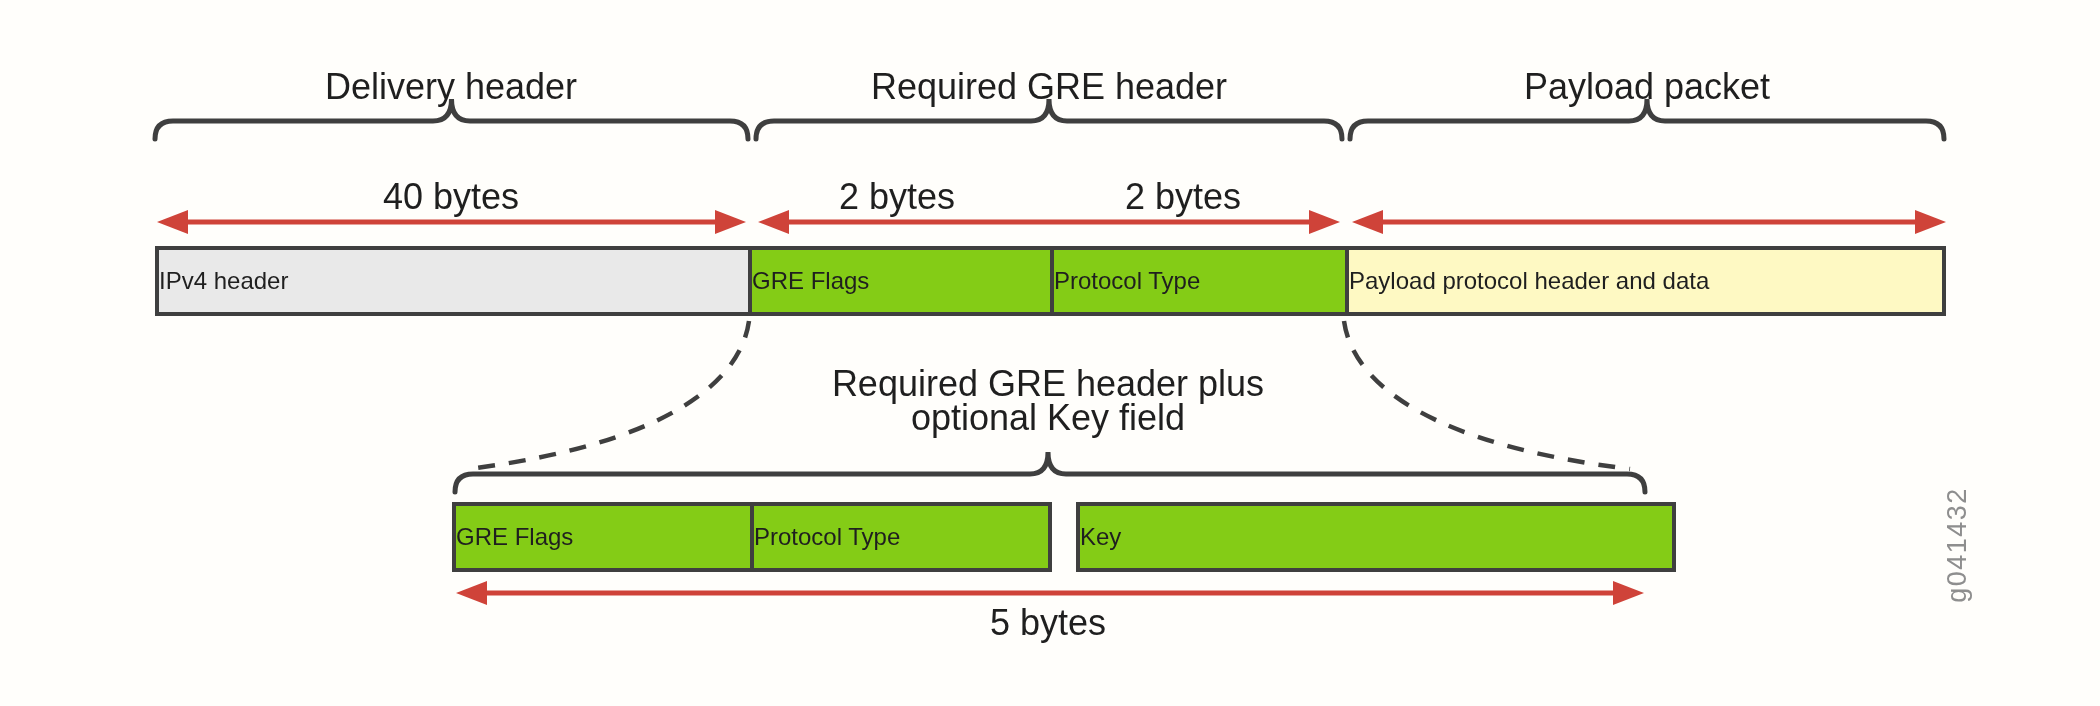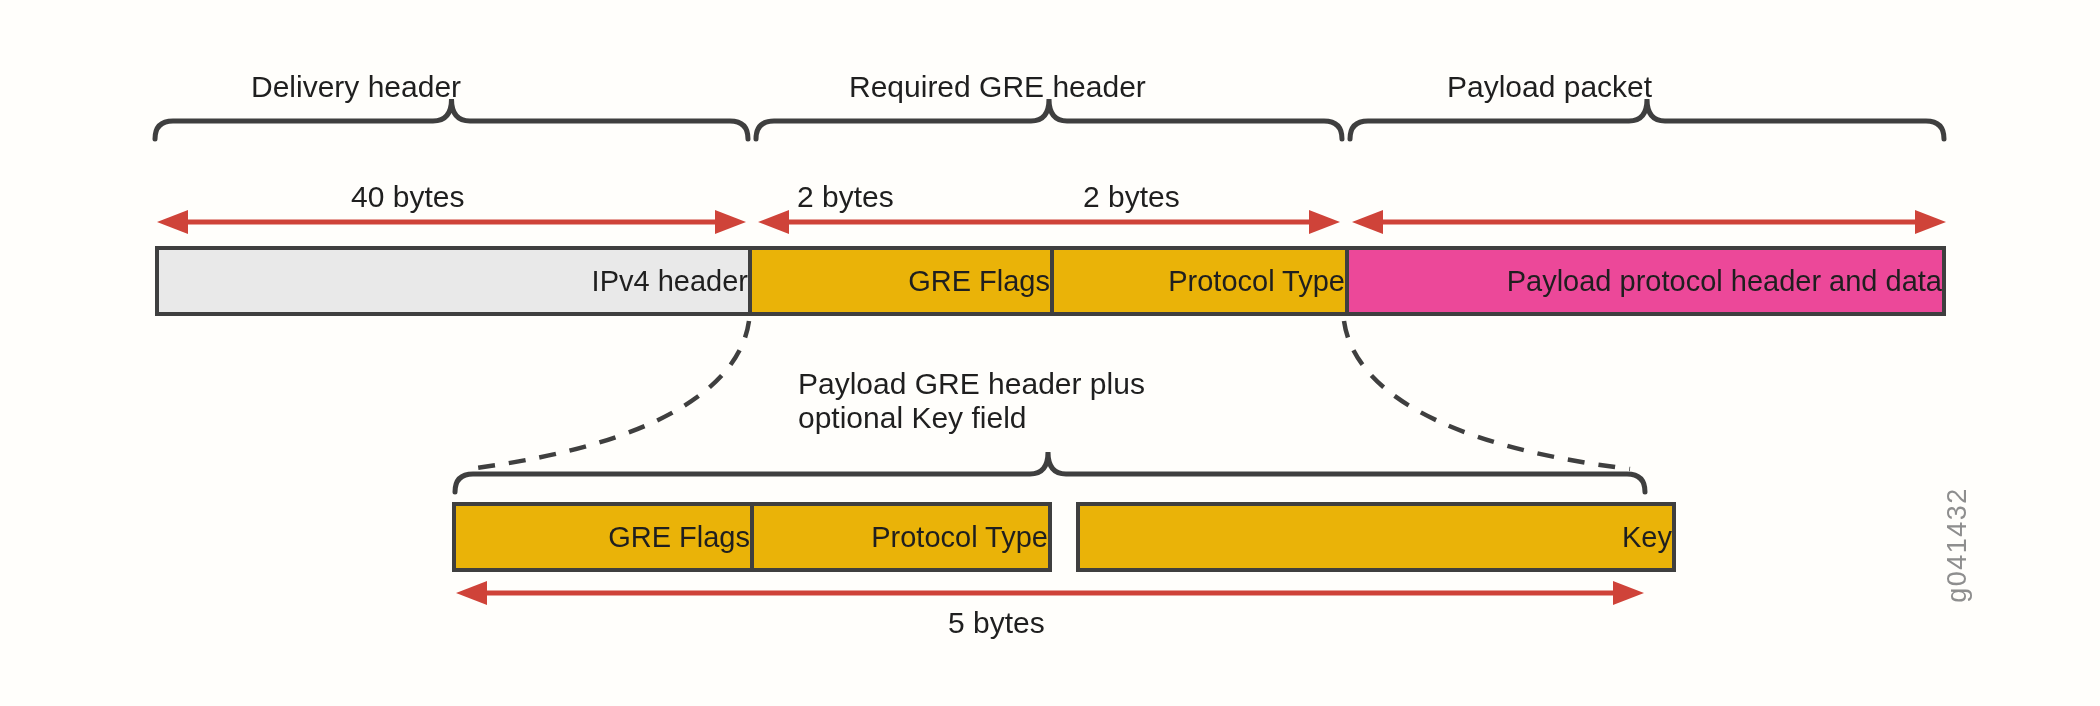--- a/index.html
+++ b/index.html
@@ -15,39 +15,40 @@
     overflow: hidden;
     color: #1f1f1f;
   }
   svg.overlay {
     position: absolute;
     left: 0; top: 0;
     width: 2100px; height: 706px;
   }
   .lbl {
     position: absolute;
-    font-size: 30px;
+    text-align: center;
+    font-size: 36px;
     color: #1f1f1f;
     line-height: 34px;
     white-space: pre-line;
   }
   .field-box {
     position: absolute;
     height: 70px;
     box-sizing: border-box;
     border: 4px solid #3f3f3f;
     display: flex;
     align-items: center;
-    justify-content: flex-end;
-    font-size: 29px;
+    justify-content: flex-start;
+    font-size: 24px;
     color: #1f1f1f;
   }
   .fill-gray  { background: #e9e9e9; }
-  .fill-blue  { background: #eab308; }
-  .fill-white { background: #ec4899; }
+  .fill-blue  { background: #84cc16; }
+  .fill-white { background: #fef9c3; }
   .figure-id {
     position: absolute;
     left: 1957px;
     top: 545px;
     transform: translate(-50%, -50%) rotate(-90deg);
     font-size: 27px;
     letter-spacing: 1.5px;
     color: #8e8e8e;
     white-space: nowrap;
   }
@@ -109,21 +110,21 @@
   <div class="field-box fill-blue" style="left:748px; top:246px; width:306px;">
     <span>GRE Flags</span>
   </div>
   <div class="field-box fill-blue" style="left:1050px; top:246px; width:299px;">
     <span>Protocol Type</span>
   </div>
   <div class="field-box fill-white" style="left:1345px; top:246px; width:601px;">
     <span>Payload protocol header and data</span>
   </div>
 
-  <div class="lbl" style="left:798px; top:367px; width:500px;">Payload GRE header plus
+  <div class="lbl" style="left:798px; top:367px; width:500px;">Required GRE header plus
 optional Key field</div>
 
   <div class="field-box fill-blue" style="left:452px; top:502px; width:302px;">
     <span>GRE Flags</span>
   </div>
   <div class="field-box fill-blue" style="left:750px; top:502px; width:302px;">
     <span>Protocol Type</span>
   </div>
   <div class="field-box fill-blue" style="left:1076px; top:502px; width:600px;">
     <span>Key</span>

